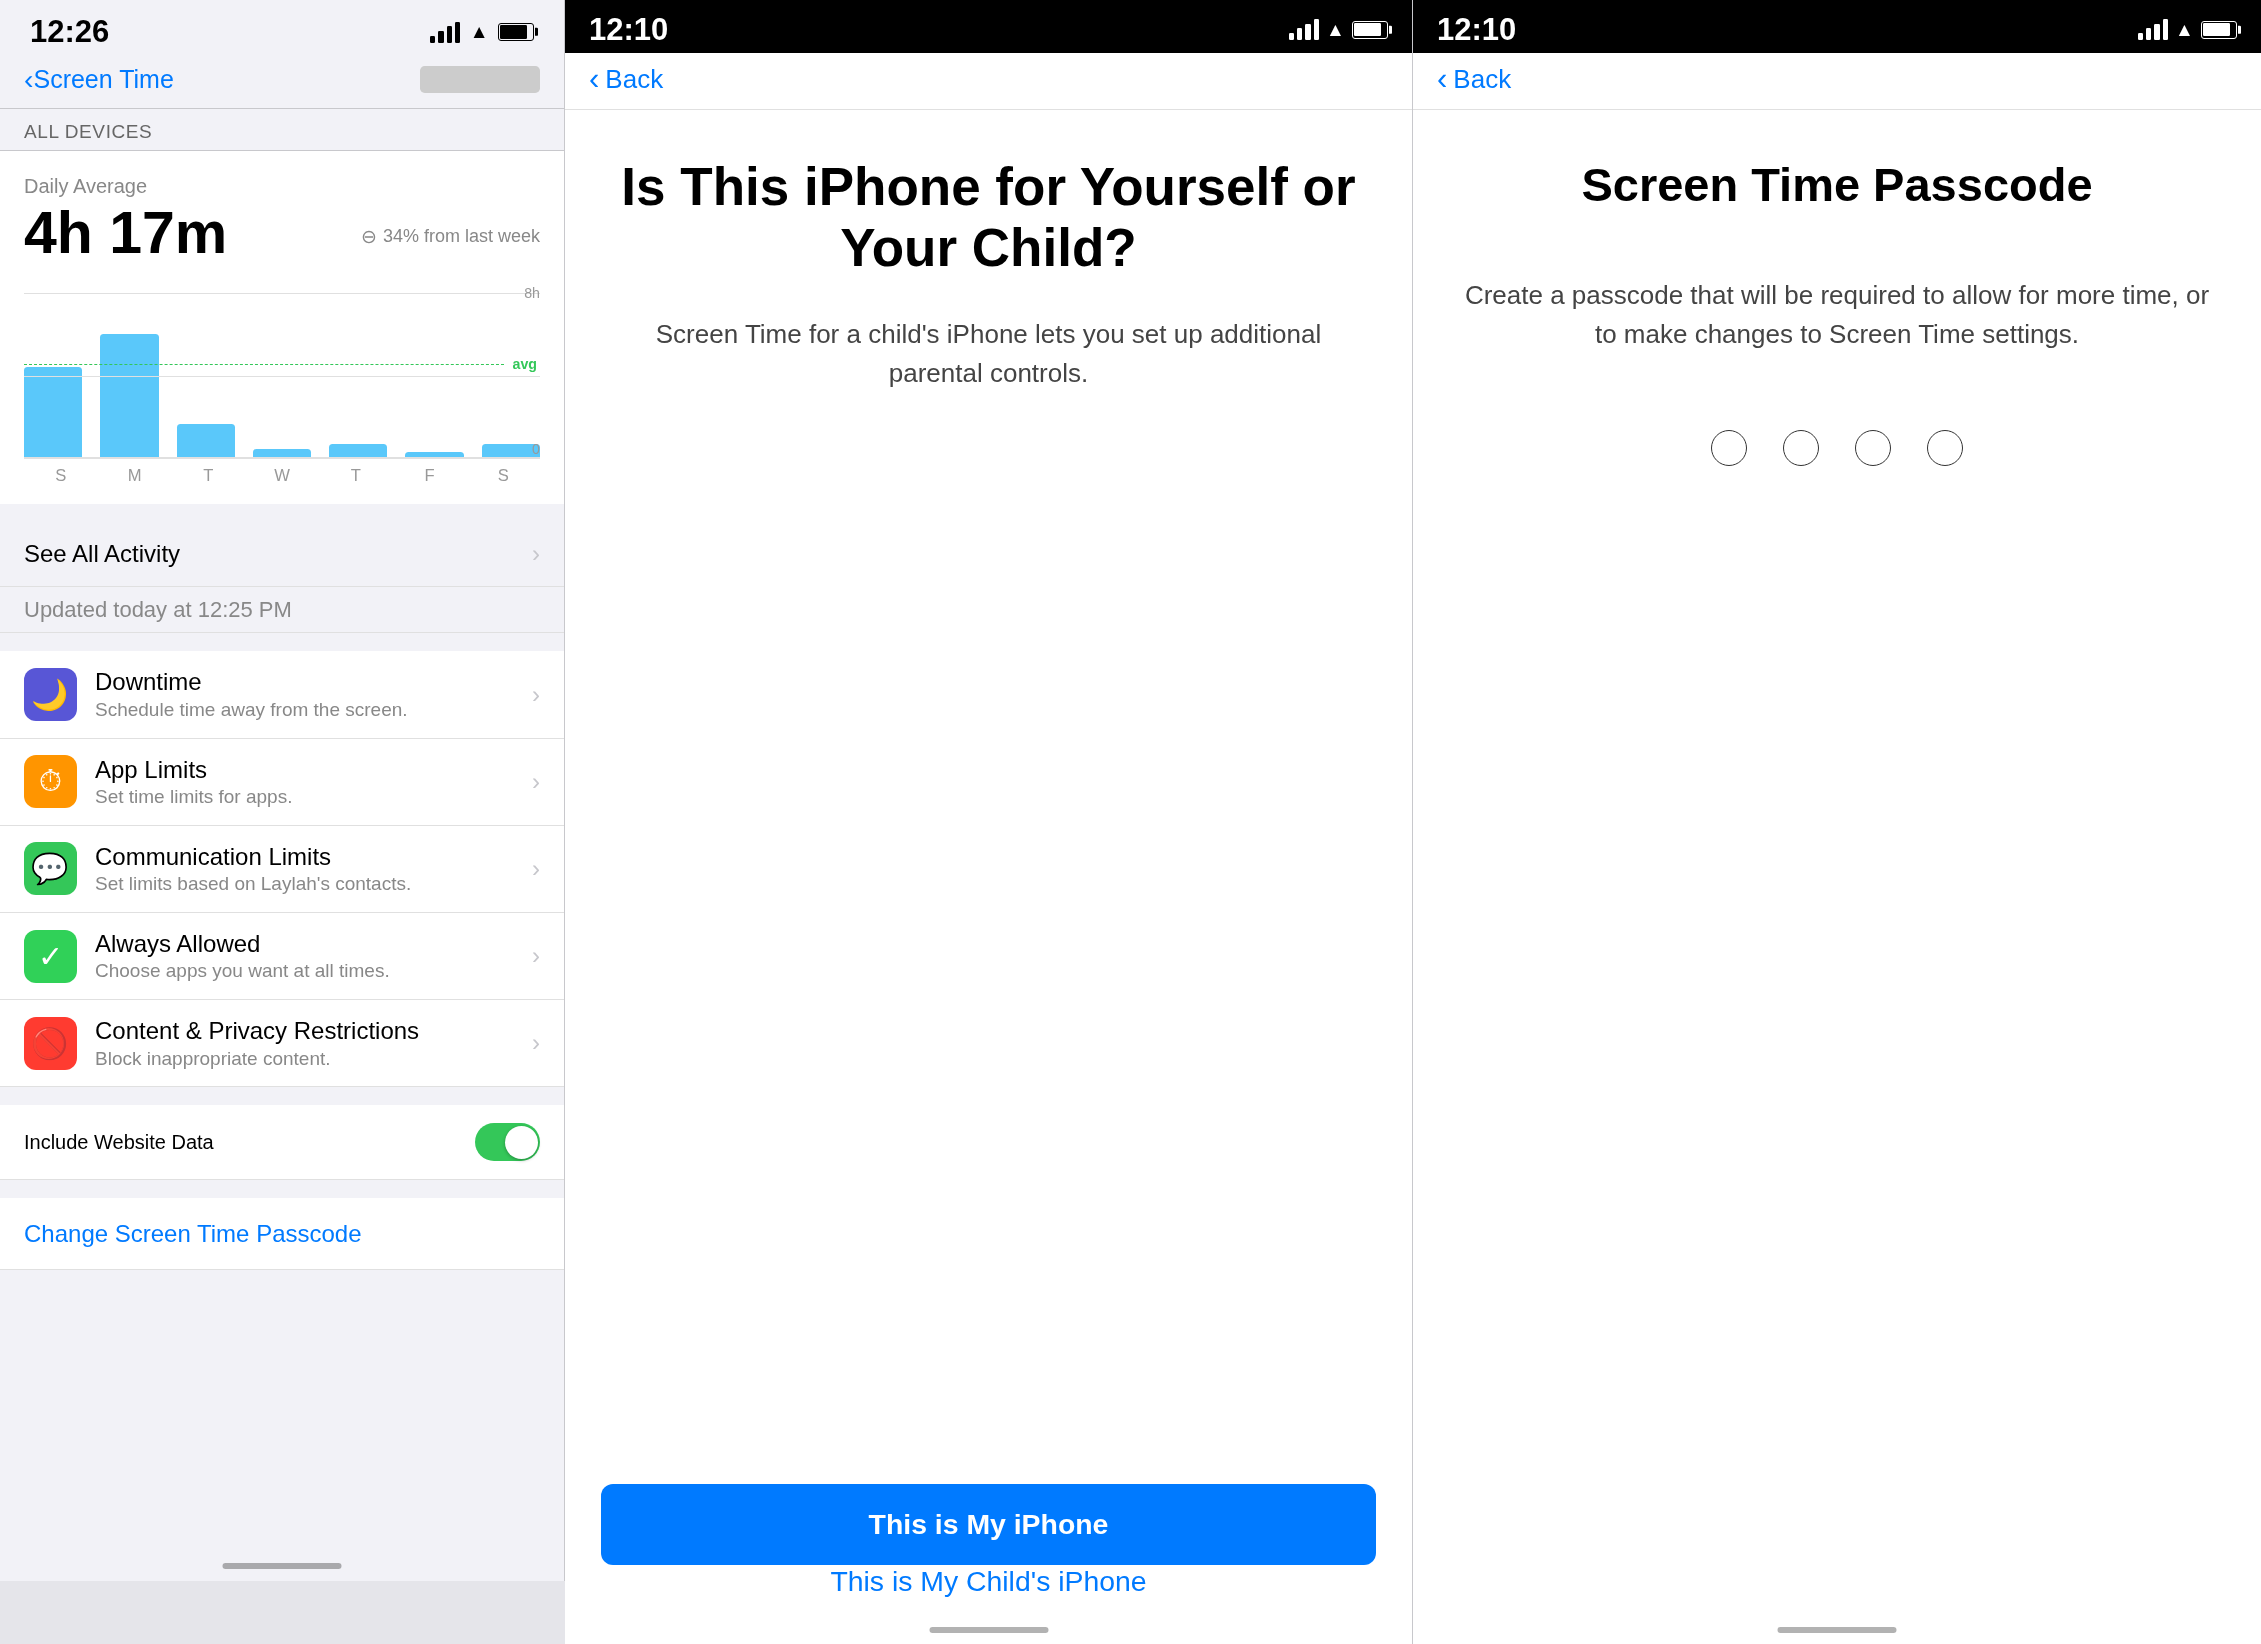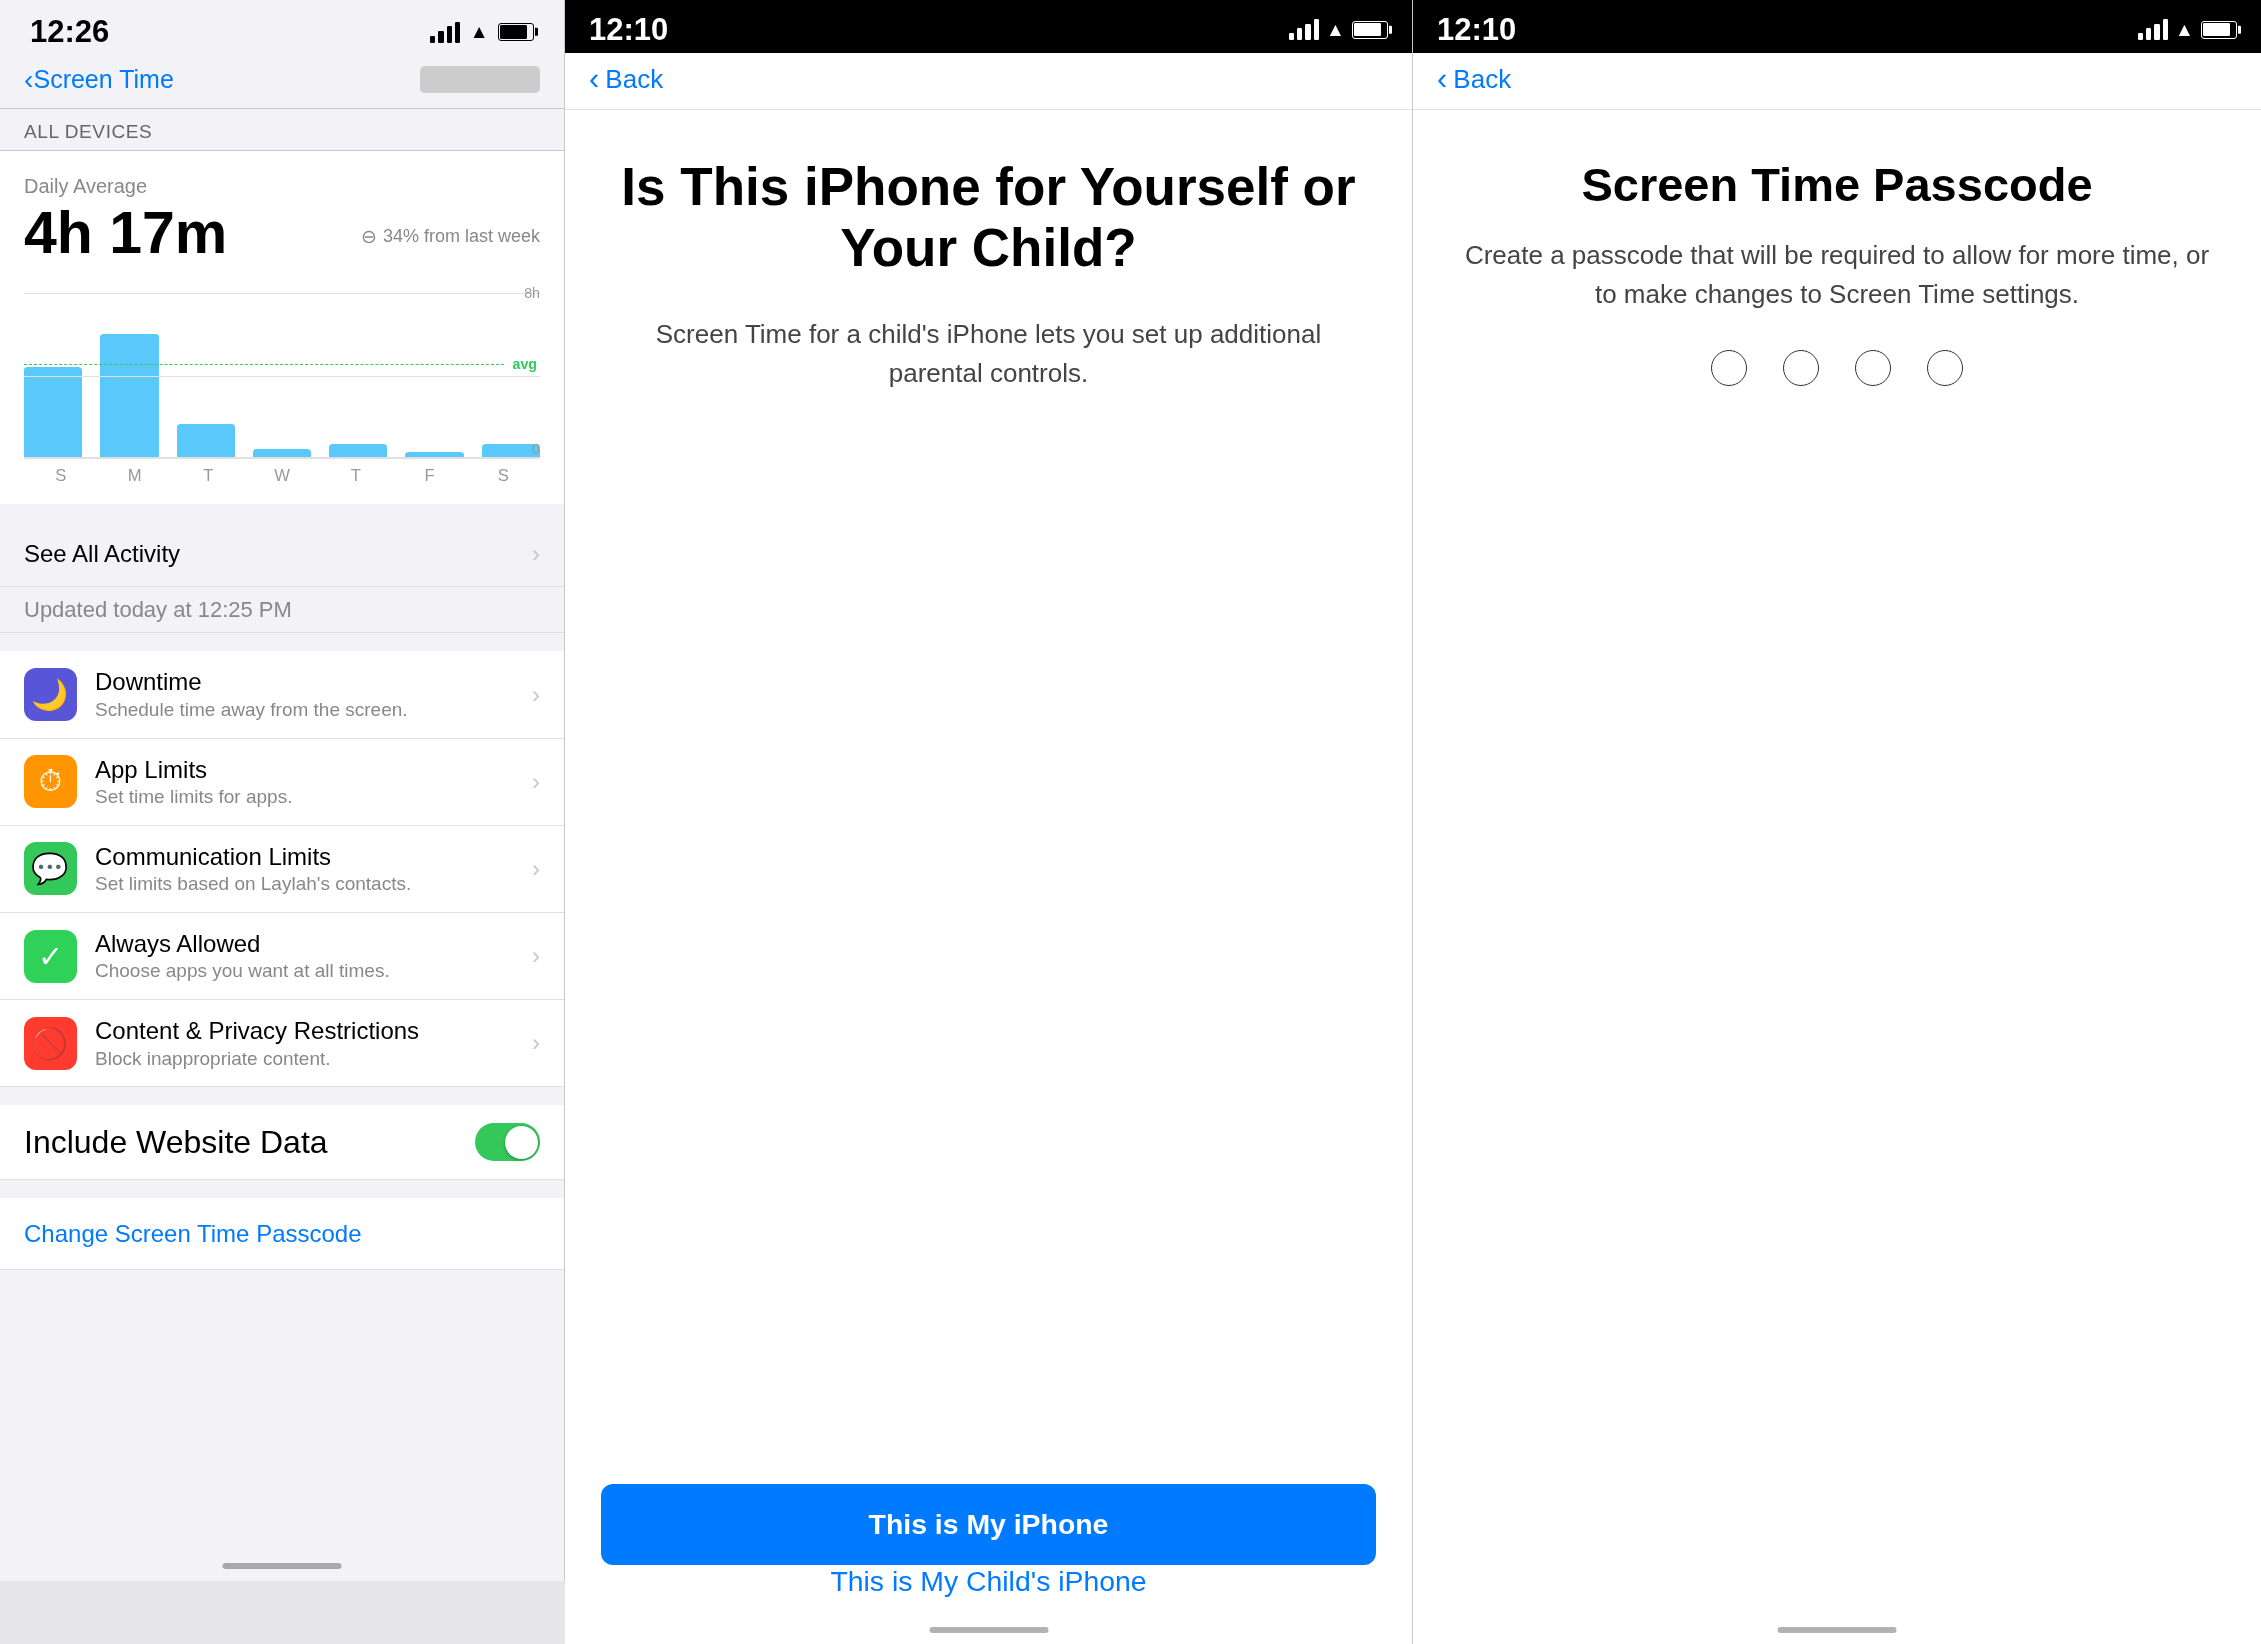--- a/index.html
+++ b/index.html
@@ -278,21 +278,21 @@
     
     .toggle-row {
       display: flex;
       align-items: center;
       justify-content: space-between;
       padding: 18px 24px;
       background: #fff;
       border-bottom: 0.6px solid #e0e0e0;
     }
     .toggle-label {
-      font-size: 32px;
+      font-size: 20px;
       color: #000;
     }
     .ios-toggle {
       width: 65px;
       height: 38px;
       background: #34c759;
       border-radius: 19px;
       position: relative;
       cursor: pointer;
     }
@@ -671,21 +671,21 @@
         <div class="battery-fill battery-fill-white"></div>
       </div>
     </div>
   </div>
 
   <div class="search-nav">
     <span style="color:#007aff;font-size:31px;">‹</span>
     <span style="color:#007aff;font-size:26px;margin-left:6px;">Back</span>
   </div>
 
-  <div class="panel3-content" style="flex:1;display:flex;">
+  <div class="panel3-content" style="flex:1;display:flex;gap:40px;">
     <h1 class="passcode-title">Screen Time Passcode</h1>
     <p class="passcode-sub">Create a passcode that will be required to allow for more time, or to make changes to Screen Time settings.</p>
 
     <div class="passcode-dots">
       <div class="passcode-dot"></div>
       <div class="passcode-dot"></div>
       <div class="passcode-dot"></div>
       <div class="passcode-dot"></div>
     </div>
 

